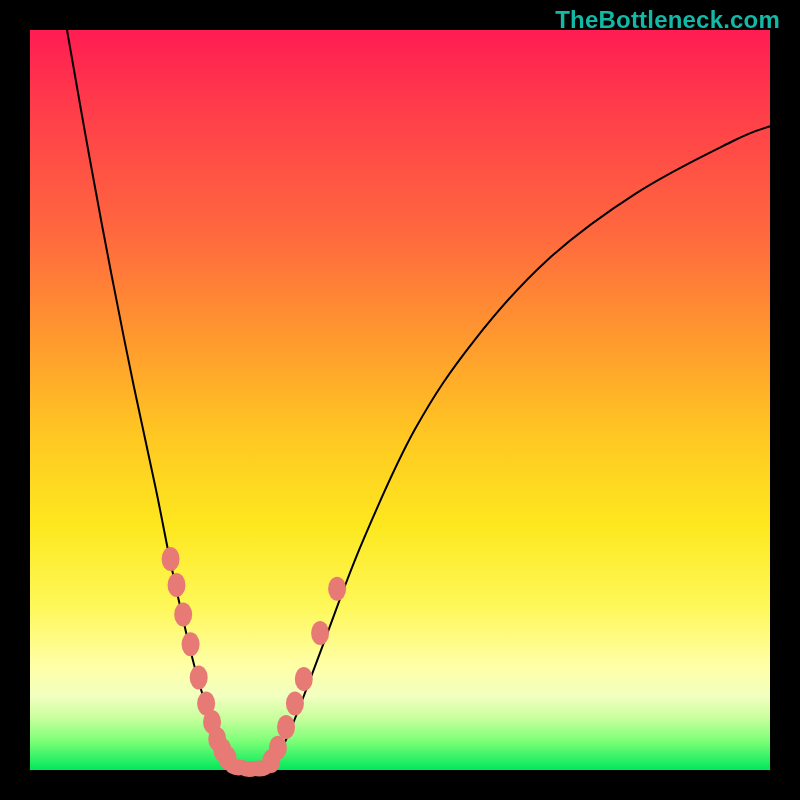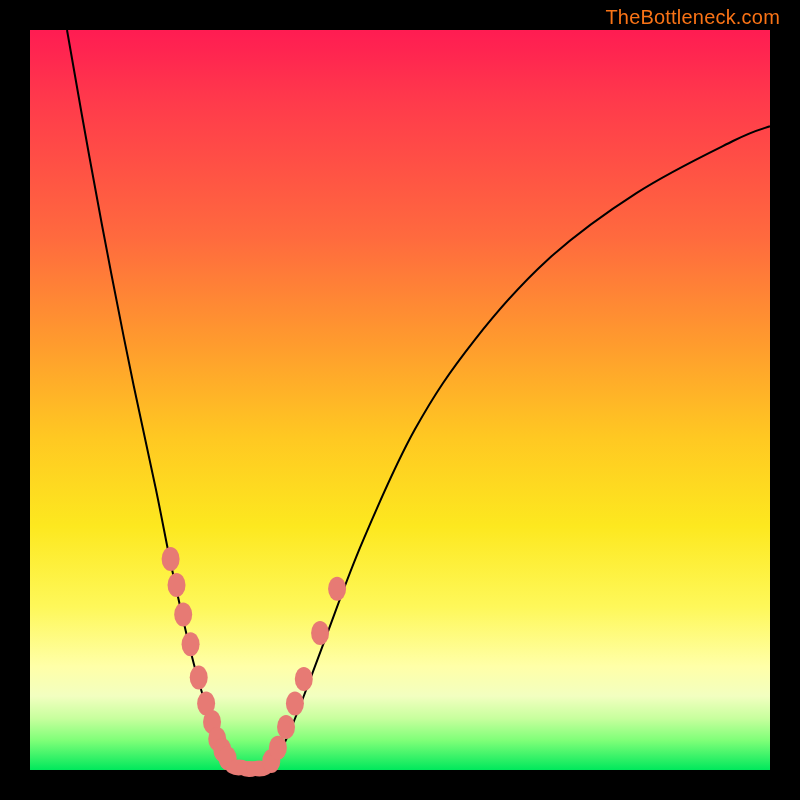--- a/index.html
+++ b/index.html
@@ -36,23 +36,23 @@
       #f2ffc0 90%,
       #c8ff9e 93%,
       #7fff78 96%,
       #00e85c 100%
     );
   }
   .watermark {
     position: absolute;
     top: 6px;
     right: 20px;
-    color: #f97316;
-    font-size: 20px;
-    font-weight: 400;
+    color: #14b8a6;
+    font-size: 24px;
+    font-weight: 700;
     letter-spacing: 0.2px;
   }
   svg.curve {
     position: absolute;
     left: 0;
     top: 0;
     width: 740px;
     height: 740px;
     overflow: visible;
   }

